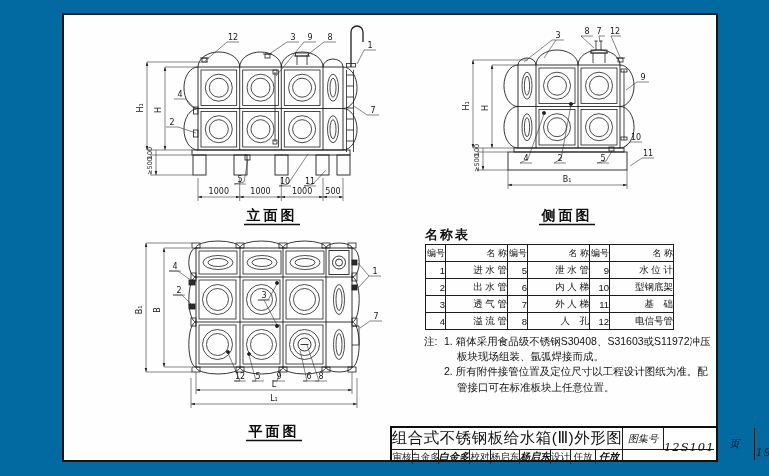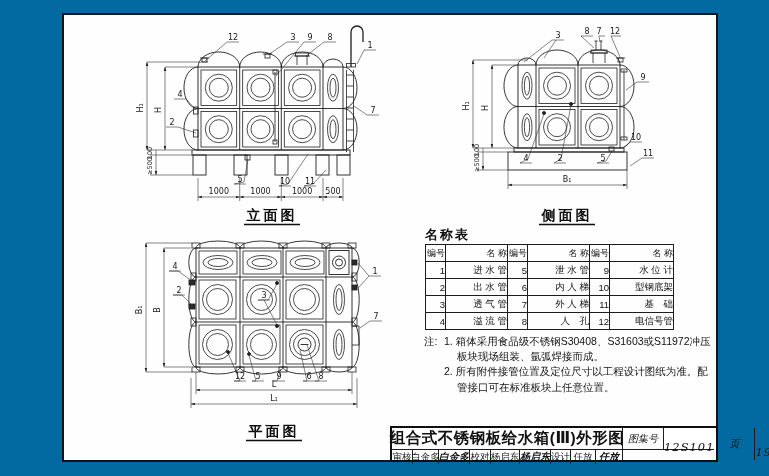--- a/index.html
+++ b/index.html
@@ -20,21 +20,21 @@
   #ntable tr.hd td{font-size:9px;}
   
   #notes{left:424px;top:334px;width:294px;font-size:10.5px;line-height:1.45;}
   #notes .np{position:absolute;left:0;top:0;}
   #notes .nlist{margin-left:20px;}
   #notes .ni{padding-left:13px;text-indent:-13px;}
   
   #tblock{left:390px;top:426px;width:328px;height:36px;border:2px solid #0f0f0f;box-sizing:border-box;display:flex;background:#fff;}
   #tb-left{width:230px;display:flex;flex-direction:column;border-right:1px solid #1c1c1c;}
   #tb-title{height:21px;border-bottom:1px solid #1c1c1c;display:flex;align-items:center;justify-content:center;
-            font-size:15.5px;font-weight:bold;letter-spacing:.5px;white-space:nowrap;}
+            font-size:15.5px;font-weight:normal;letter-spacing:.5px;white-space:nowrap;}
   #tb-sigs{flex:1;display:flex;}
   #tb-sigs .c{border-right:1px solid #1c1c1c;display:flex;align-items:center;justify-content:center;
              font-size:9.5px;white-space:nowrap;overflow:hidden;}
   #tb-sigs .c:last-child{border-right:none;}
   #tb-sigs .sig{font-style:italic;font-weight:bold;font-size:10px;}
   #tb-right{flex:1;display:flex;flex-direction:row;font-style:italic;}
   #tb-right .r{flex:1;display:flex;}
   #tb-right .r1{border-bottom:1px solid #1c1c1c;height:21px;flex:none;}
   #tb-right .lab{width:40px;border-right:1px solid #1c1c1c;display:flex;align-items:center;justify-content:center;font-size:10px;}
   #tb-right .val{flex:1;display:flex;align-items:center;justify-content:center;

